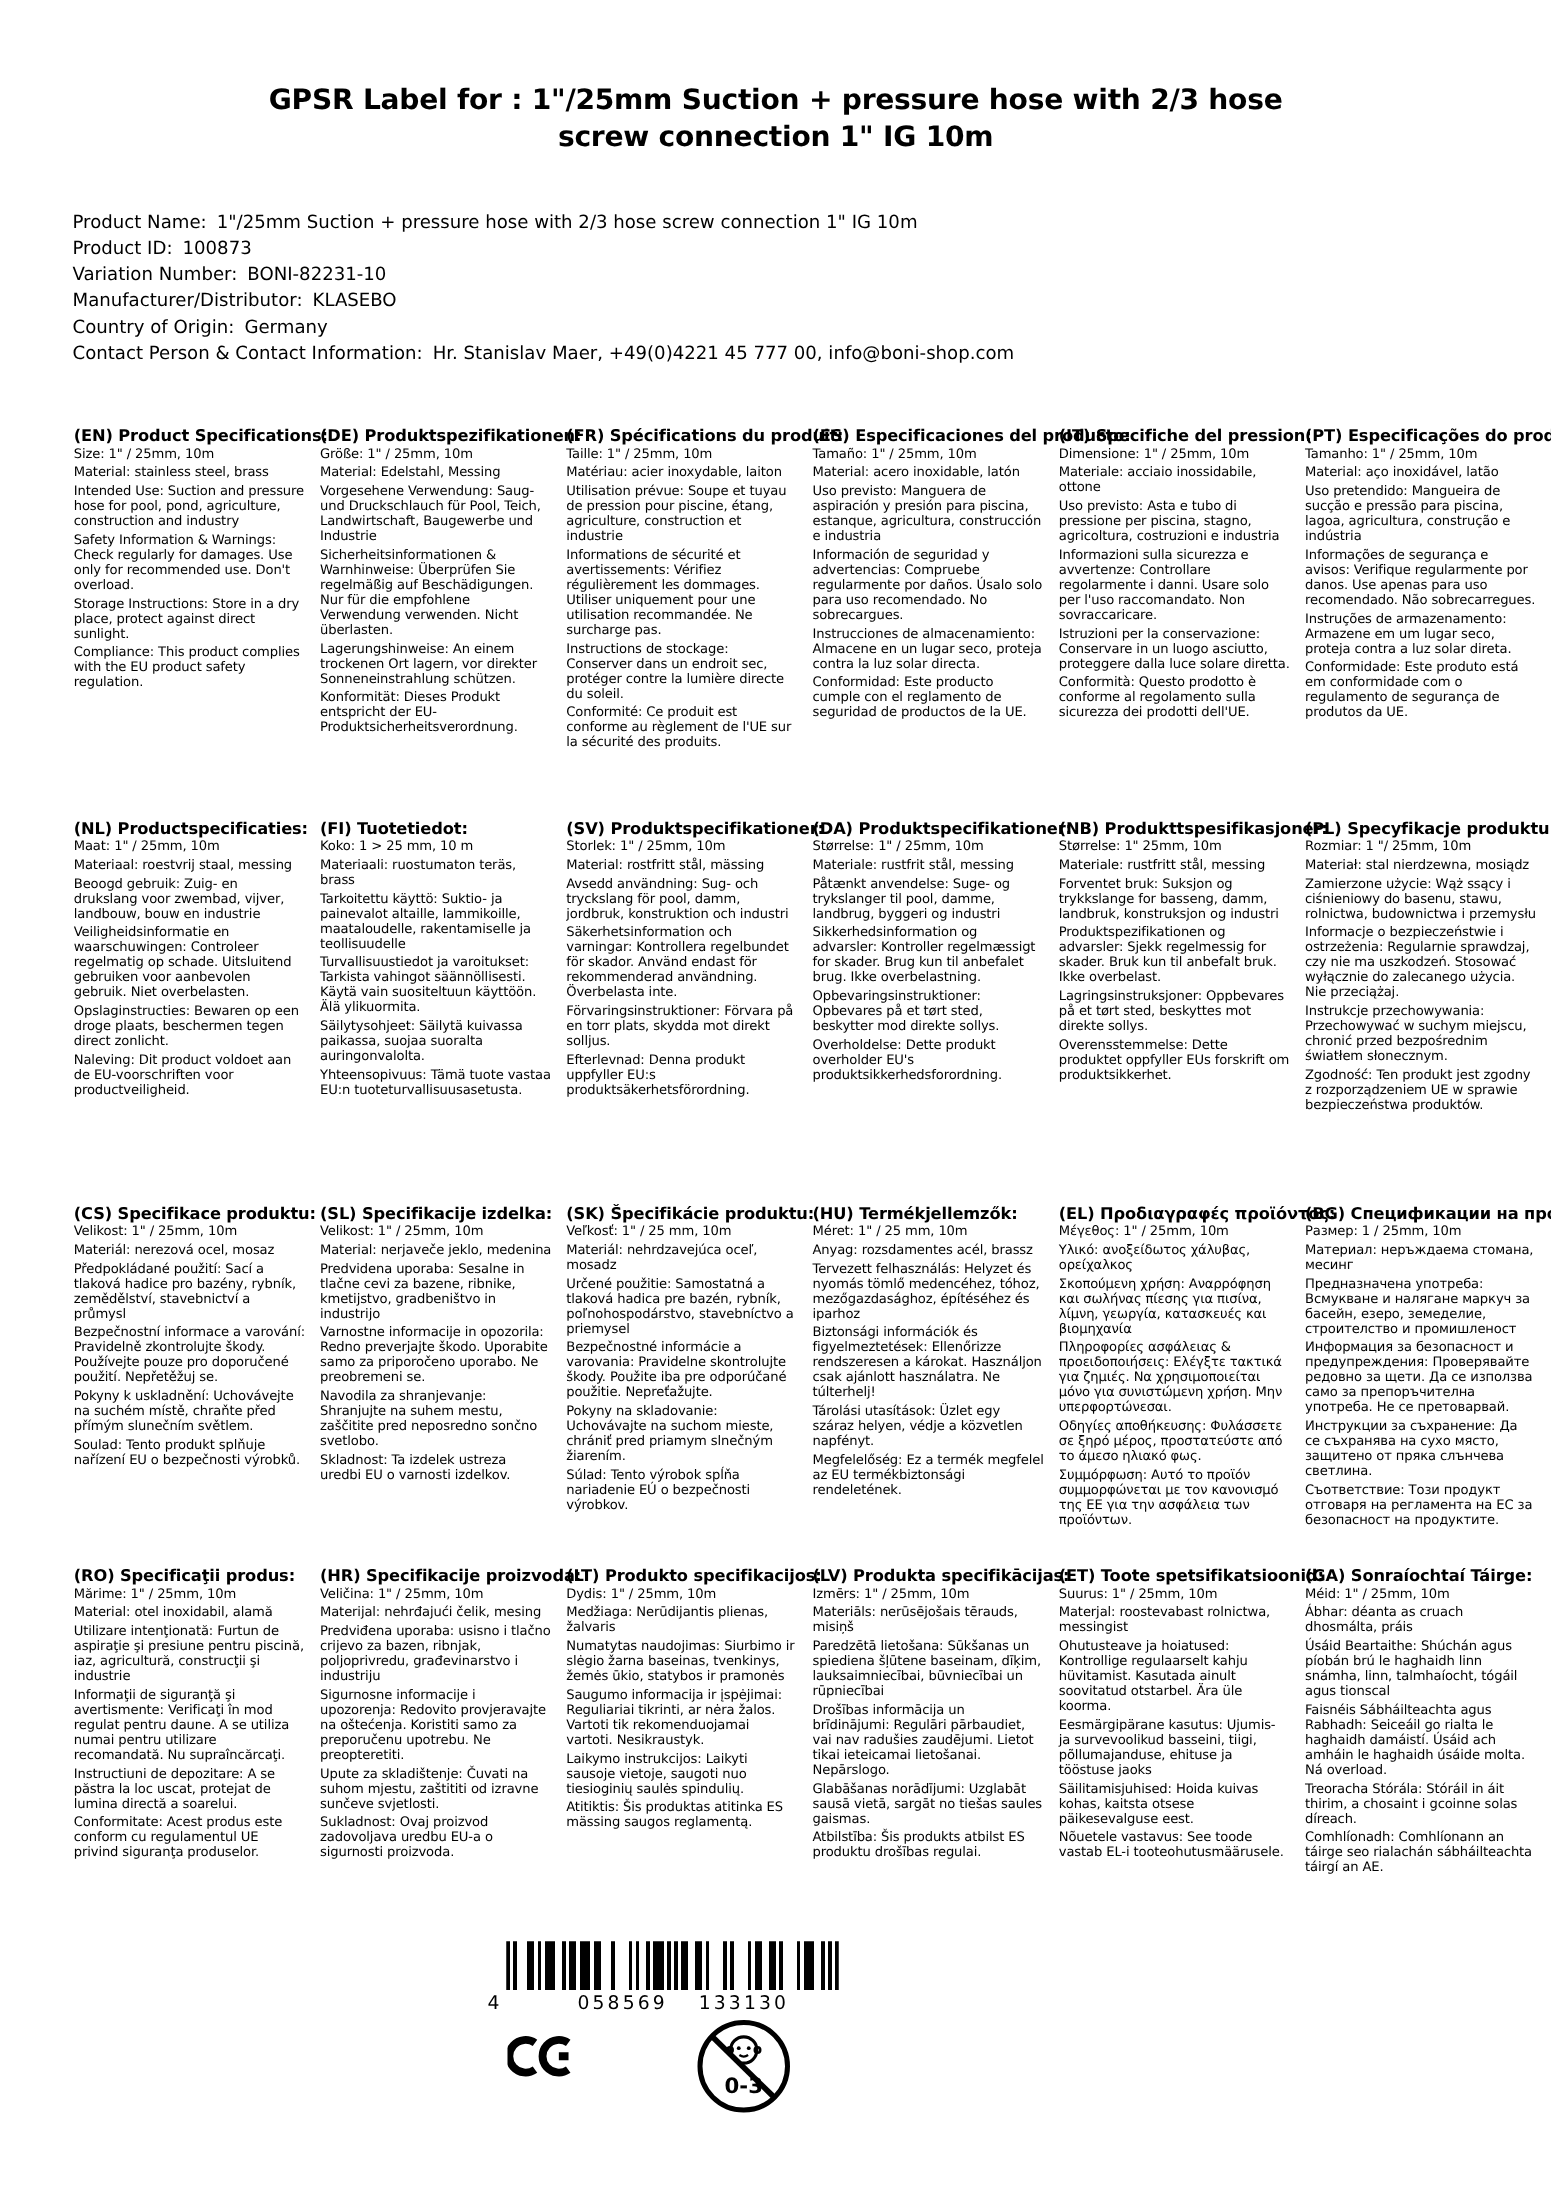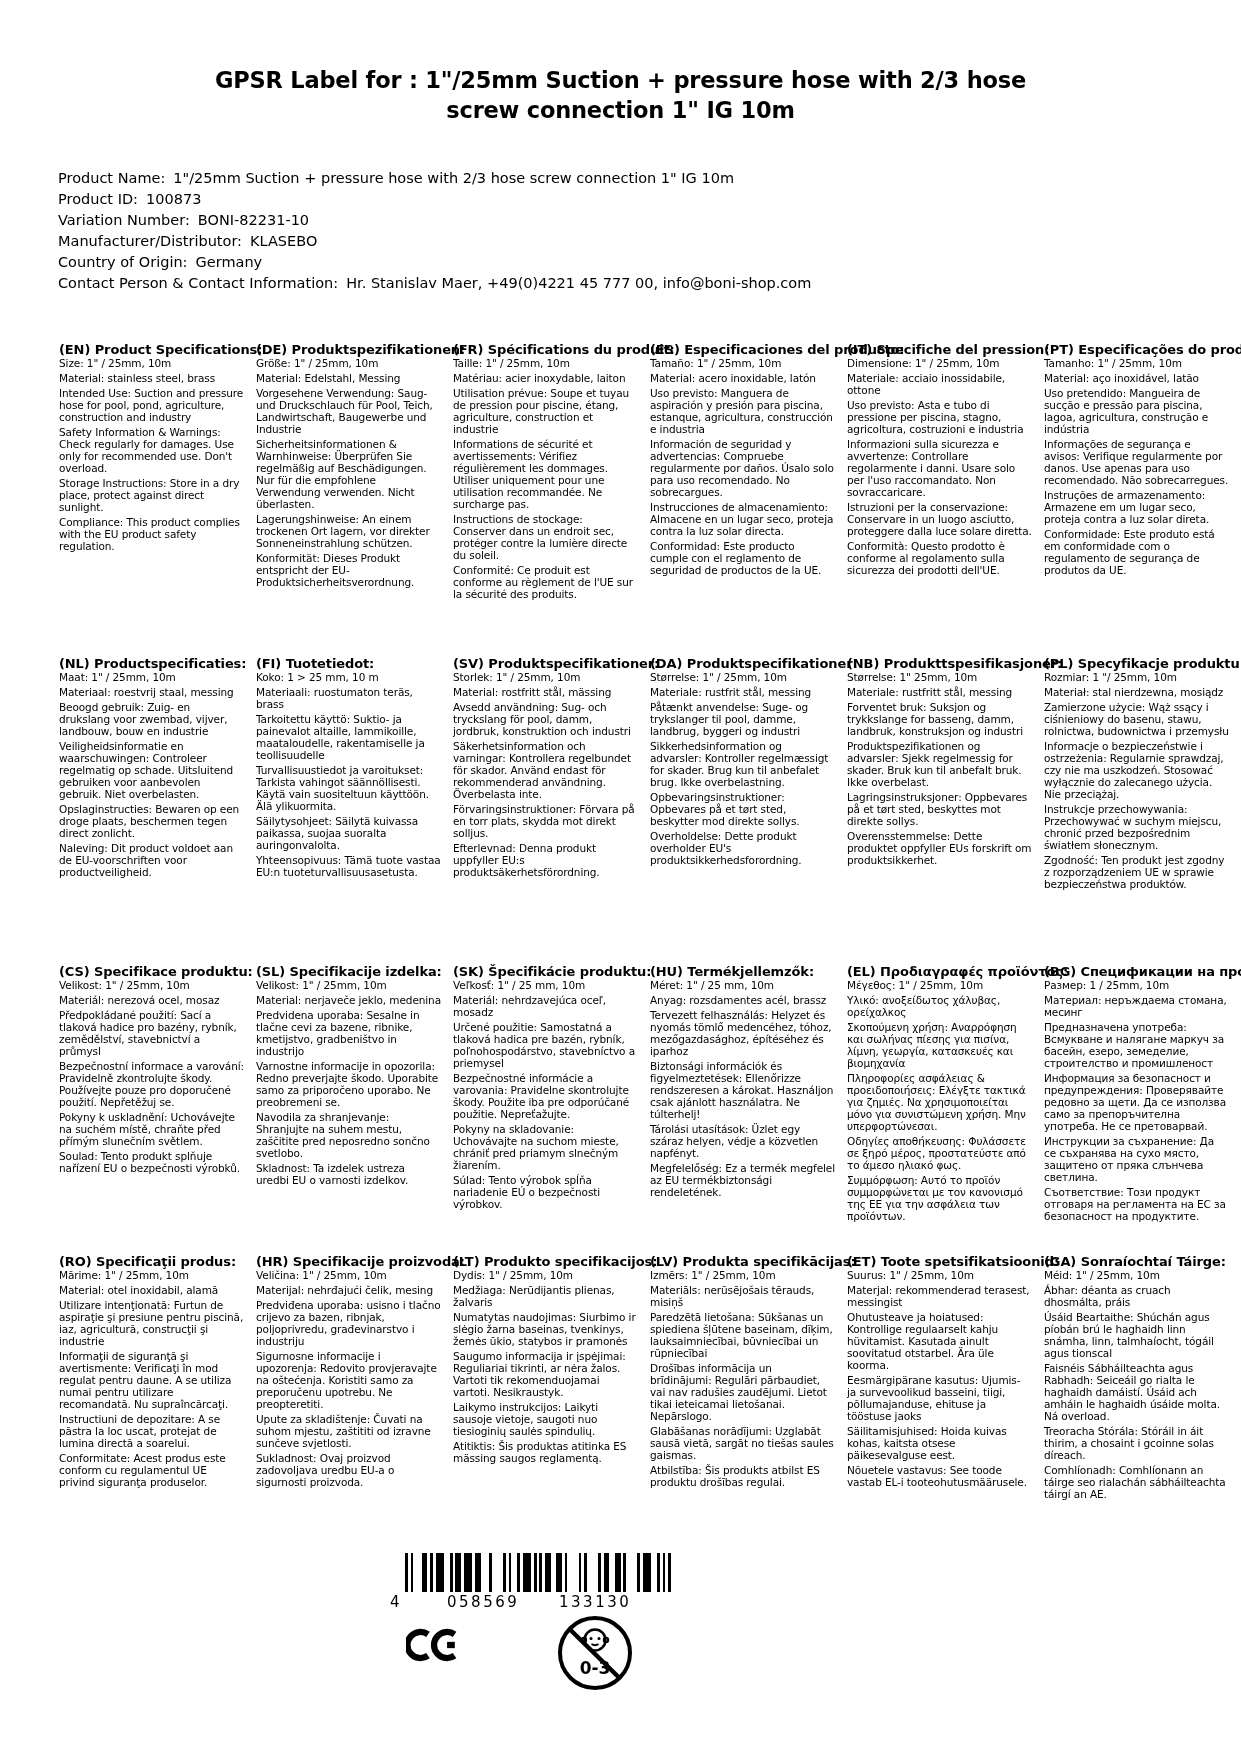--- a/index.html
+++ b/index.html
@@ -14,21 +14,21 @@
   .spec-grid{position:absolute;top:344px;left:59px;
              display:grid;grid-template-columns:repeat(6,185px);column-gap:12px;
              grid-template-rows:314px 308px 290px auto;align-items:start;}
   .spec-block{font-size:10.5px;line-height:12px;letter-spacing:-0.1px;}
   .spec-header{font-weight:bold;font-size:13px;white-space:nowrap;margin:0 0 1px 0;}
   .spec-par{margin:3px 0 0 0;overflow-wrap:break-word;}
   .spec-header + .spec-par{margin-top:0;}
   #barcode{position:absolute;left:405px;top:1553px;}
   .barcode-digits{position:absolute;left:390px;top:1593px;width:300px;height:18px;font-size:15px;}
   .bd-first{position:absolute;left:0;top:0;}
-  .bd-g1{position:absolute;left:57px;top:0;letter-spacing:2.5px;}
+  .bd-g1{position:absolute;left:72px;top:0;letter-spacing:2.5px;}
   .bd-g2{position:absolute;left:169px;top:0;letter-spacing:2.5px;}
   .ce-mark{position:absolute;left:406px;top:1621px;}
   .age-warning{position:absolute;left:555px;top:1613px;}
 </style>
 </head>
 <body>
 
 <div class="page">
 
   <h1 class="title">GPSR Label for : 1"/25mm Suction + pressure hose with 2/3 hose screw connection 1" IG 10m</h1>
@@ -237,21 +237,21 @@
         <p class="spec-par">Izmērs: 1" / 25mm, 10m</p>
         <p class="spec-par">Materiāls: nerūsējošais tērauds, misiņš</p>
         <p class="spec-par">Paredzētā lietošana: Sūkšanas un spiediena šļūtene baseinam, dīķim, lauksaimniecībai, būvniecībai un rūpniecībai</p>
         <p class="spec-par">Drošības informācija un brīdinājumi: Regulāri pārbaudiet, vai nav radušies zaudējumi. Lietot tikai ieteicamai lietošanai. Nepārslogo.</p>
         <p class="spec-par">Glabāšanas norādījumi: Uzglabāt sausā vietā, sargāt no tiešas saules gaismas.</p>
         <p class="spec-par">Atbilstība: Šis produkts atbilst ES produktu drošības regulai.</p>
       </div>
       <div class="spec-block">
         <div class="spec-header">(ET) Toote spetsifikatsioonid:</div>
         <p class="spec-par">Suurus: 1" / 25mm, 10m</p>
-        <p class="spec-par">Materjal: rekommenderad terasest, messingist</p>
+        <p class="spec-par">Materjal: roostevabast rolnictwa, messingist</p>
         <p class="spec-par">Ohutusteave ja hoiatused: Kontrollige regulaarselt kahju hüvitamist. Kasutada ainult soovitatud otstarbel. Ära üle koorma.</p>
         <p class="spec-par">Eesmärgipärane kasutus: Ujumis- ja survevoolikud basseini, tiigi, põllumajanduse, ehituse ja tööstuse jaoks</p>
         <p class="spec-par">Säilitamisjuhised: Hoida kuivas kohas, kaitsta otsese päikesevalguse eest.</p>
         <p class="spec-par">Nõuetele vastavus: See toode vastab EL-i tooteohutusmäärusele.</p>
       </div>
       <div class="spec-block">
         <div class="spec-header">(GA) Sonraíochtaí Táirge:</div>
         <p class="spec-par">Méid: 1" / 25mm, 10m</p>
         <p class="spec-par">Ábhar: déanta as cruach dhosmálta, práis</p>
         <p class="spec-par">Úsáid Beartaithe: Shúchán agus píobán brú le haghaidh linn snámha, linn, talmhaíocht, tógáil agus tionscal</p>

